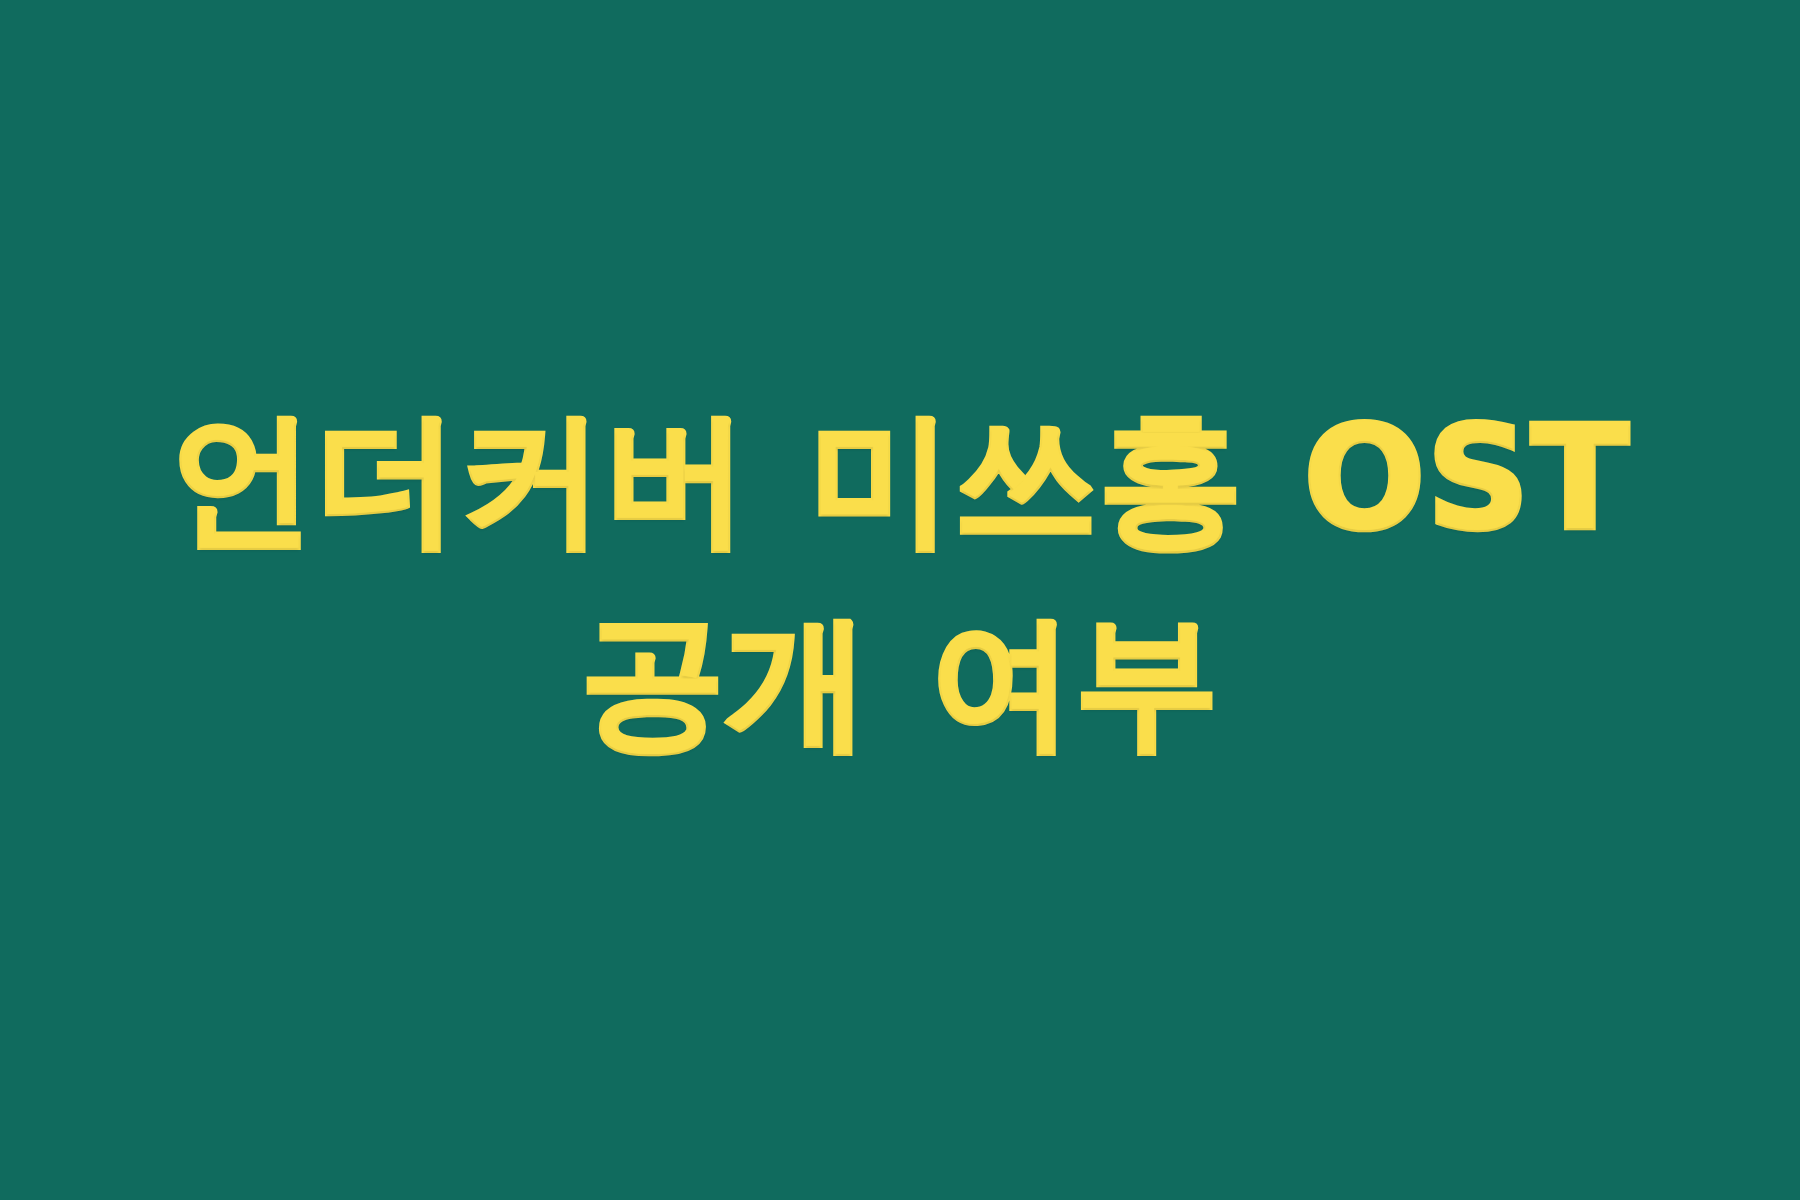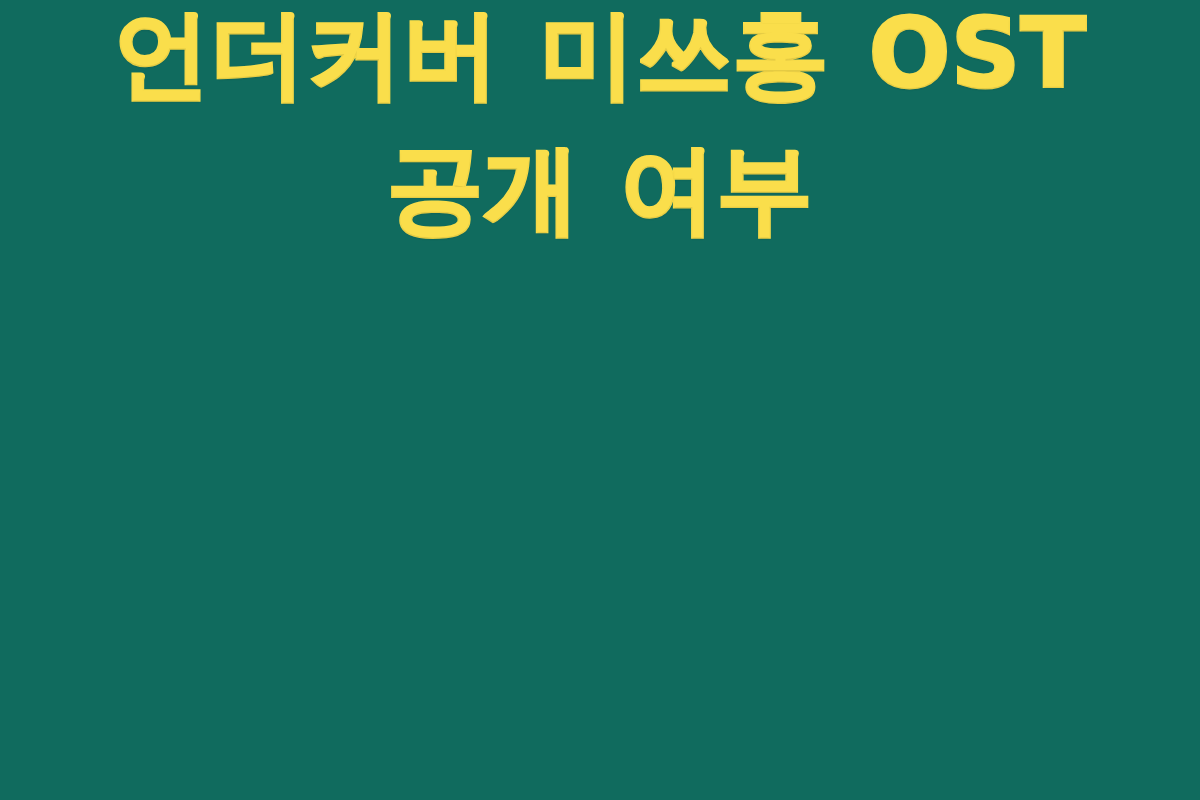--- a/index.html
+++ b/index.html
@@ -15,20 +15,21 @@
     background: #106b5e;
     font-family: "DejaVu Sans", sans-serif;
   }
 
   .banner {
     position: relative;
     width: 1200px;
     height: 800px;
     background: #106b5e;
     display: flex;
+    align-items: center;
     justify-content: center;
   }
 
   .headline-block {
     width: 1020px;
     text-align: center;
     
     transform: translateY(-13px);
   }
 

